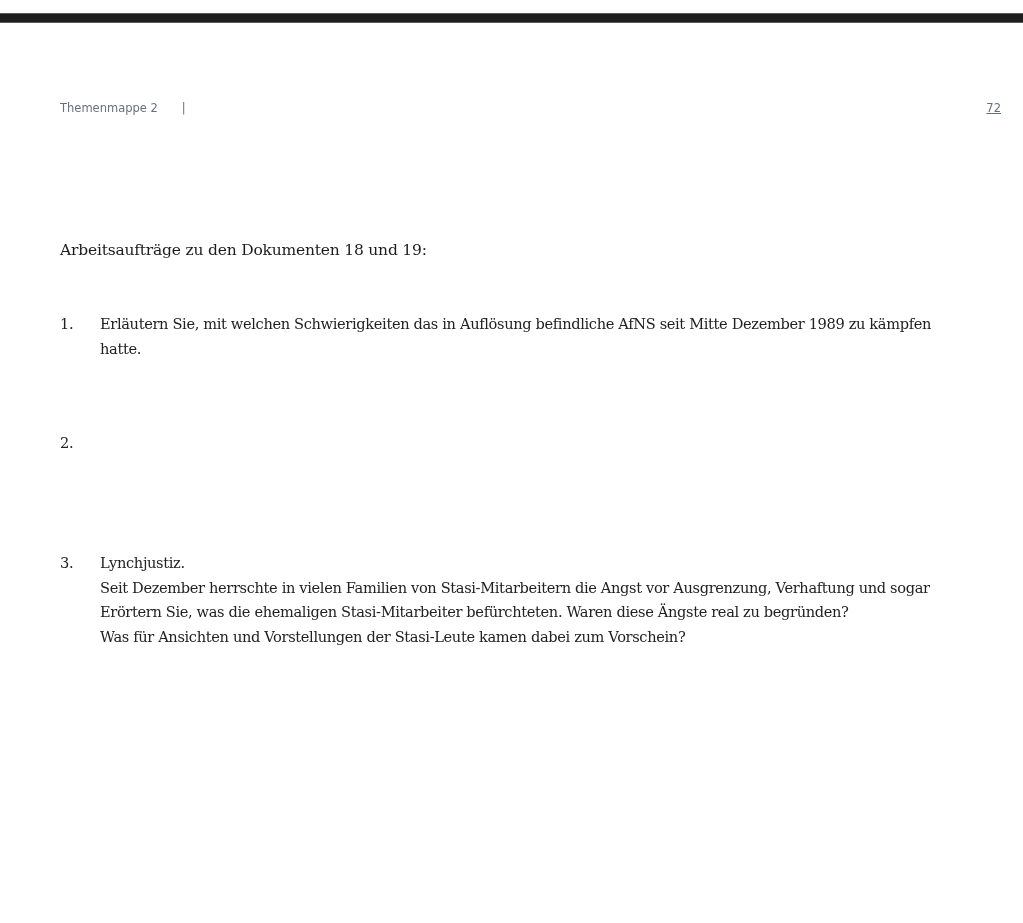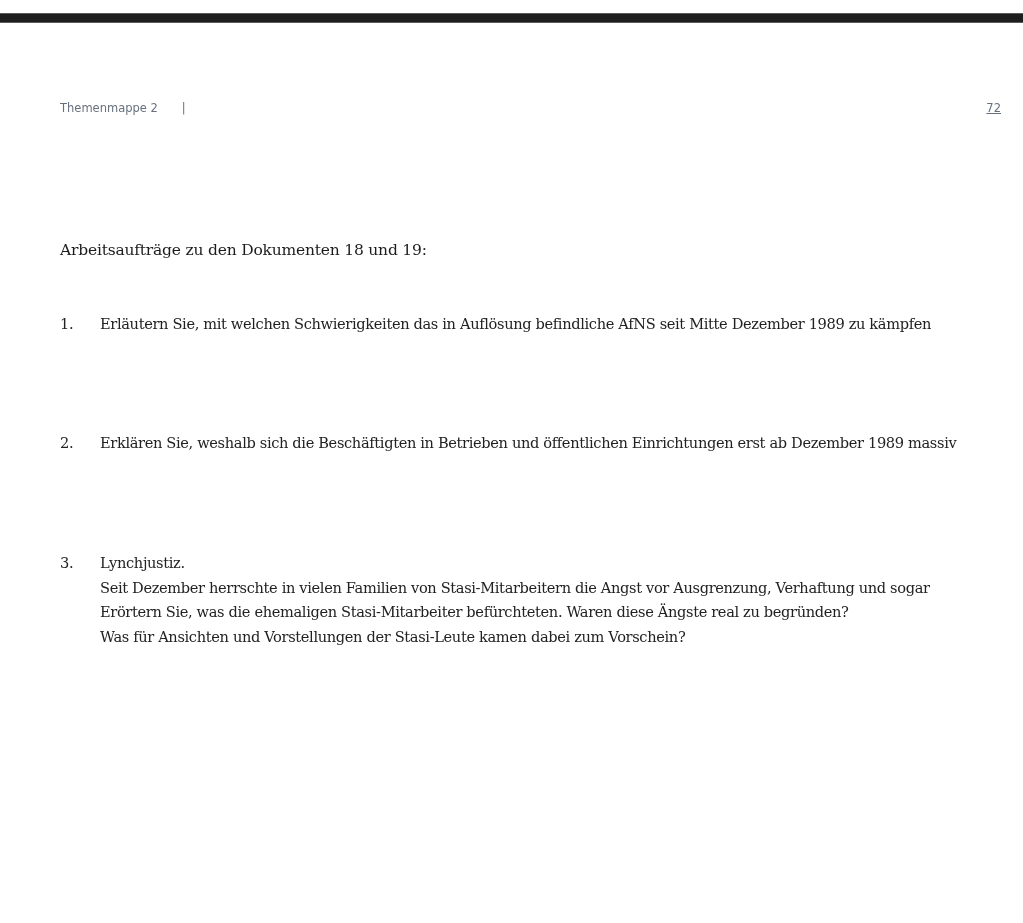--- a/index.html
+++ b/index.html
@@ -78,27 +78,27 @@
   <span class="sep">|</span>
   <span class="page-num">72</span>
 </div>
 
 <div class="heading">Arbeitsaufträge zu den Dokumenten 18 und 19:</div>
 
 <div class="task" id="task1">
   <span class="num">1.</span>
   <div class="body">
     <div>Erläutern Sie, mit welchen Schwierigkeiten das in Auflösung befindliche AfNS seit Mitte Dezember 1989 zu kämpfen</div>
+    <div>hatte.</div>
   </div>
 </div>
 
 <div class="task" id="task2">
   <span class="num">2.</span>
   <div class="body">
-    <div>Erklären Sie, weshalb sich die Beschäftigten in Betrieben und öffentlichen Einrichtungen erst ab Dezember 1989 massiv</div>
   </div>
 </div>
 
 <div class="task" id="task3">
   <span class="num">3.</span>
   <div class="body">
     <div>Lynchjustiz.</div>
     <div>Seit Dezember herrschte in vielen Familien von Stasi-Mitarbeitern die Angst vor Ausgrenzung, Verhaftung und sogar</div>
     <div>Erörtern Sie, was die ehemaligen Stasi-Mitarbeiter befürchteten. Waren diese Ängste real zu begründen?</div>
     <div>Was für Ansichten und Vorstellungen der Stasi-Leute kamen dabei zum Vorschein?</div>

